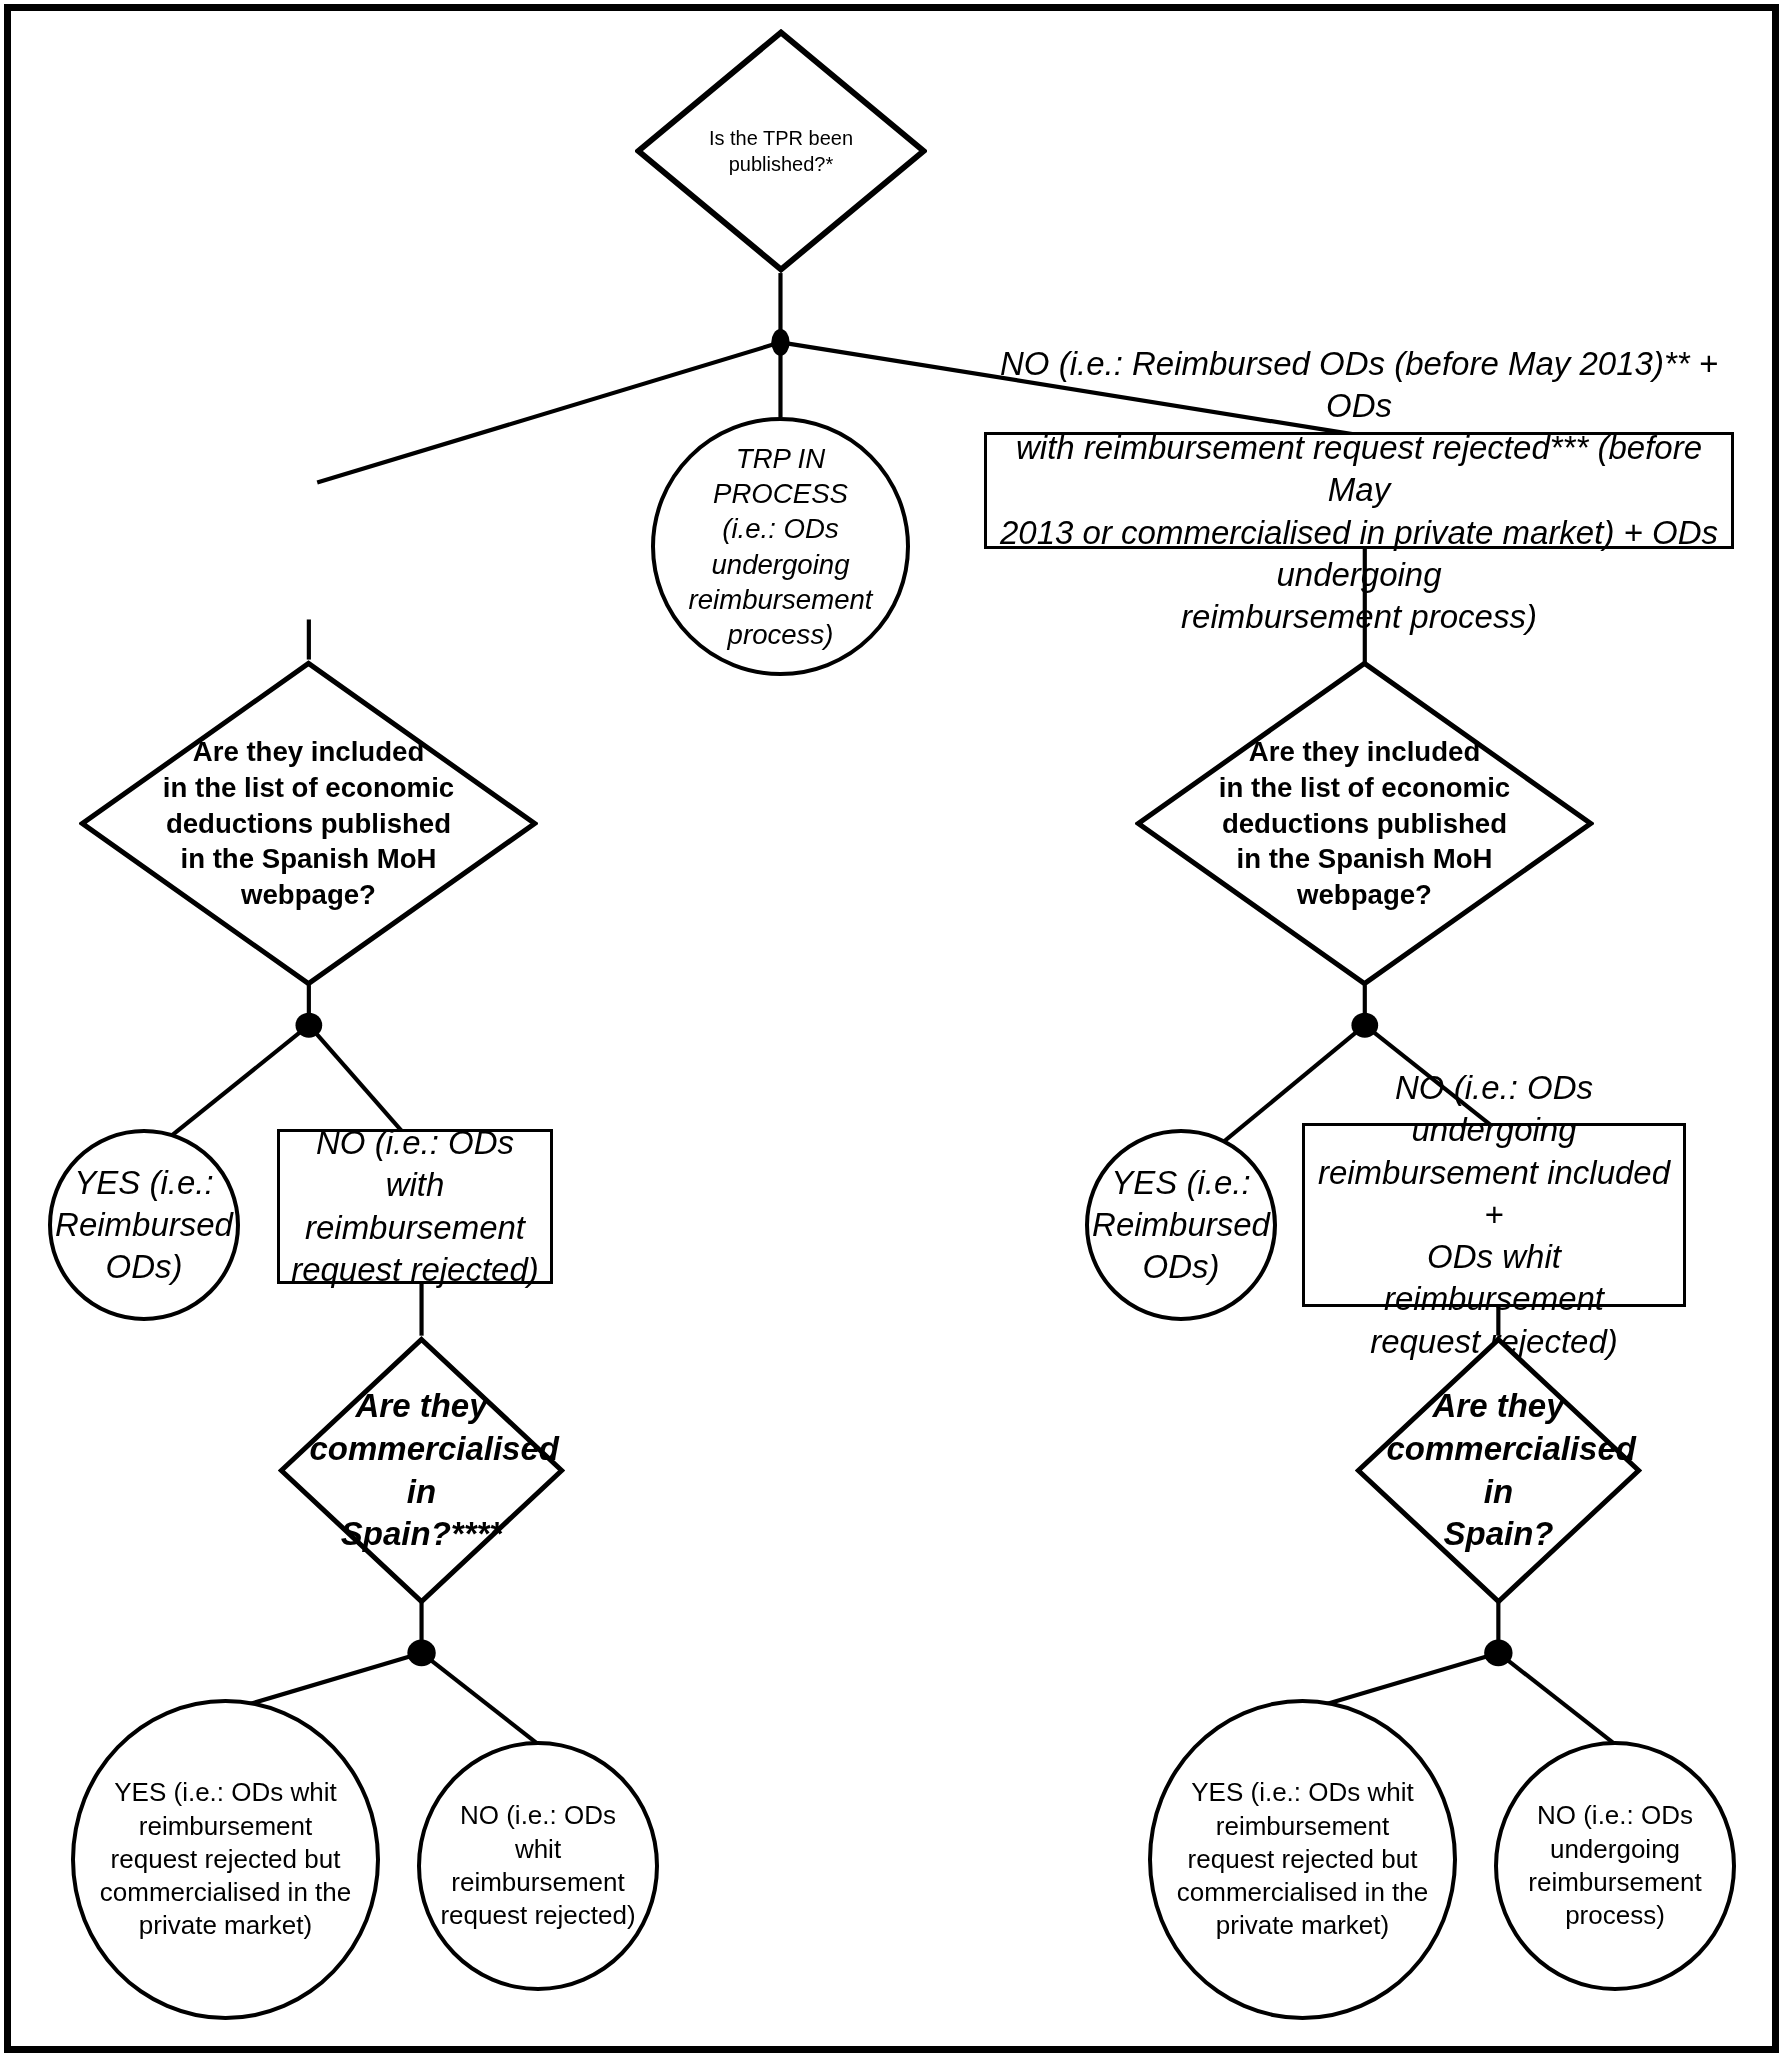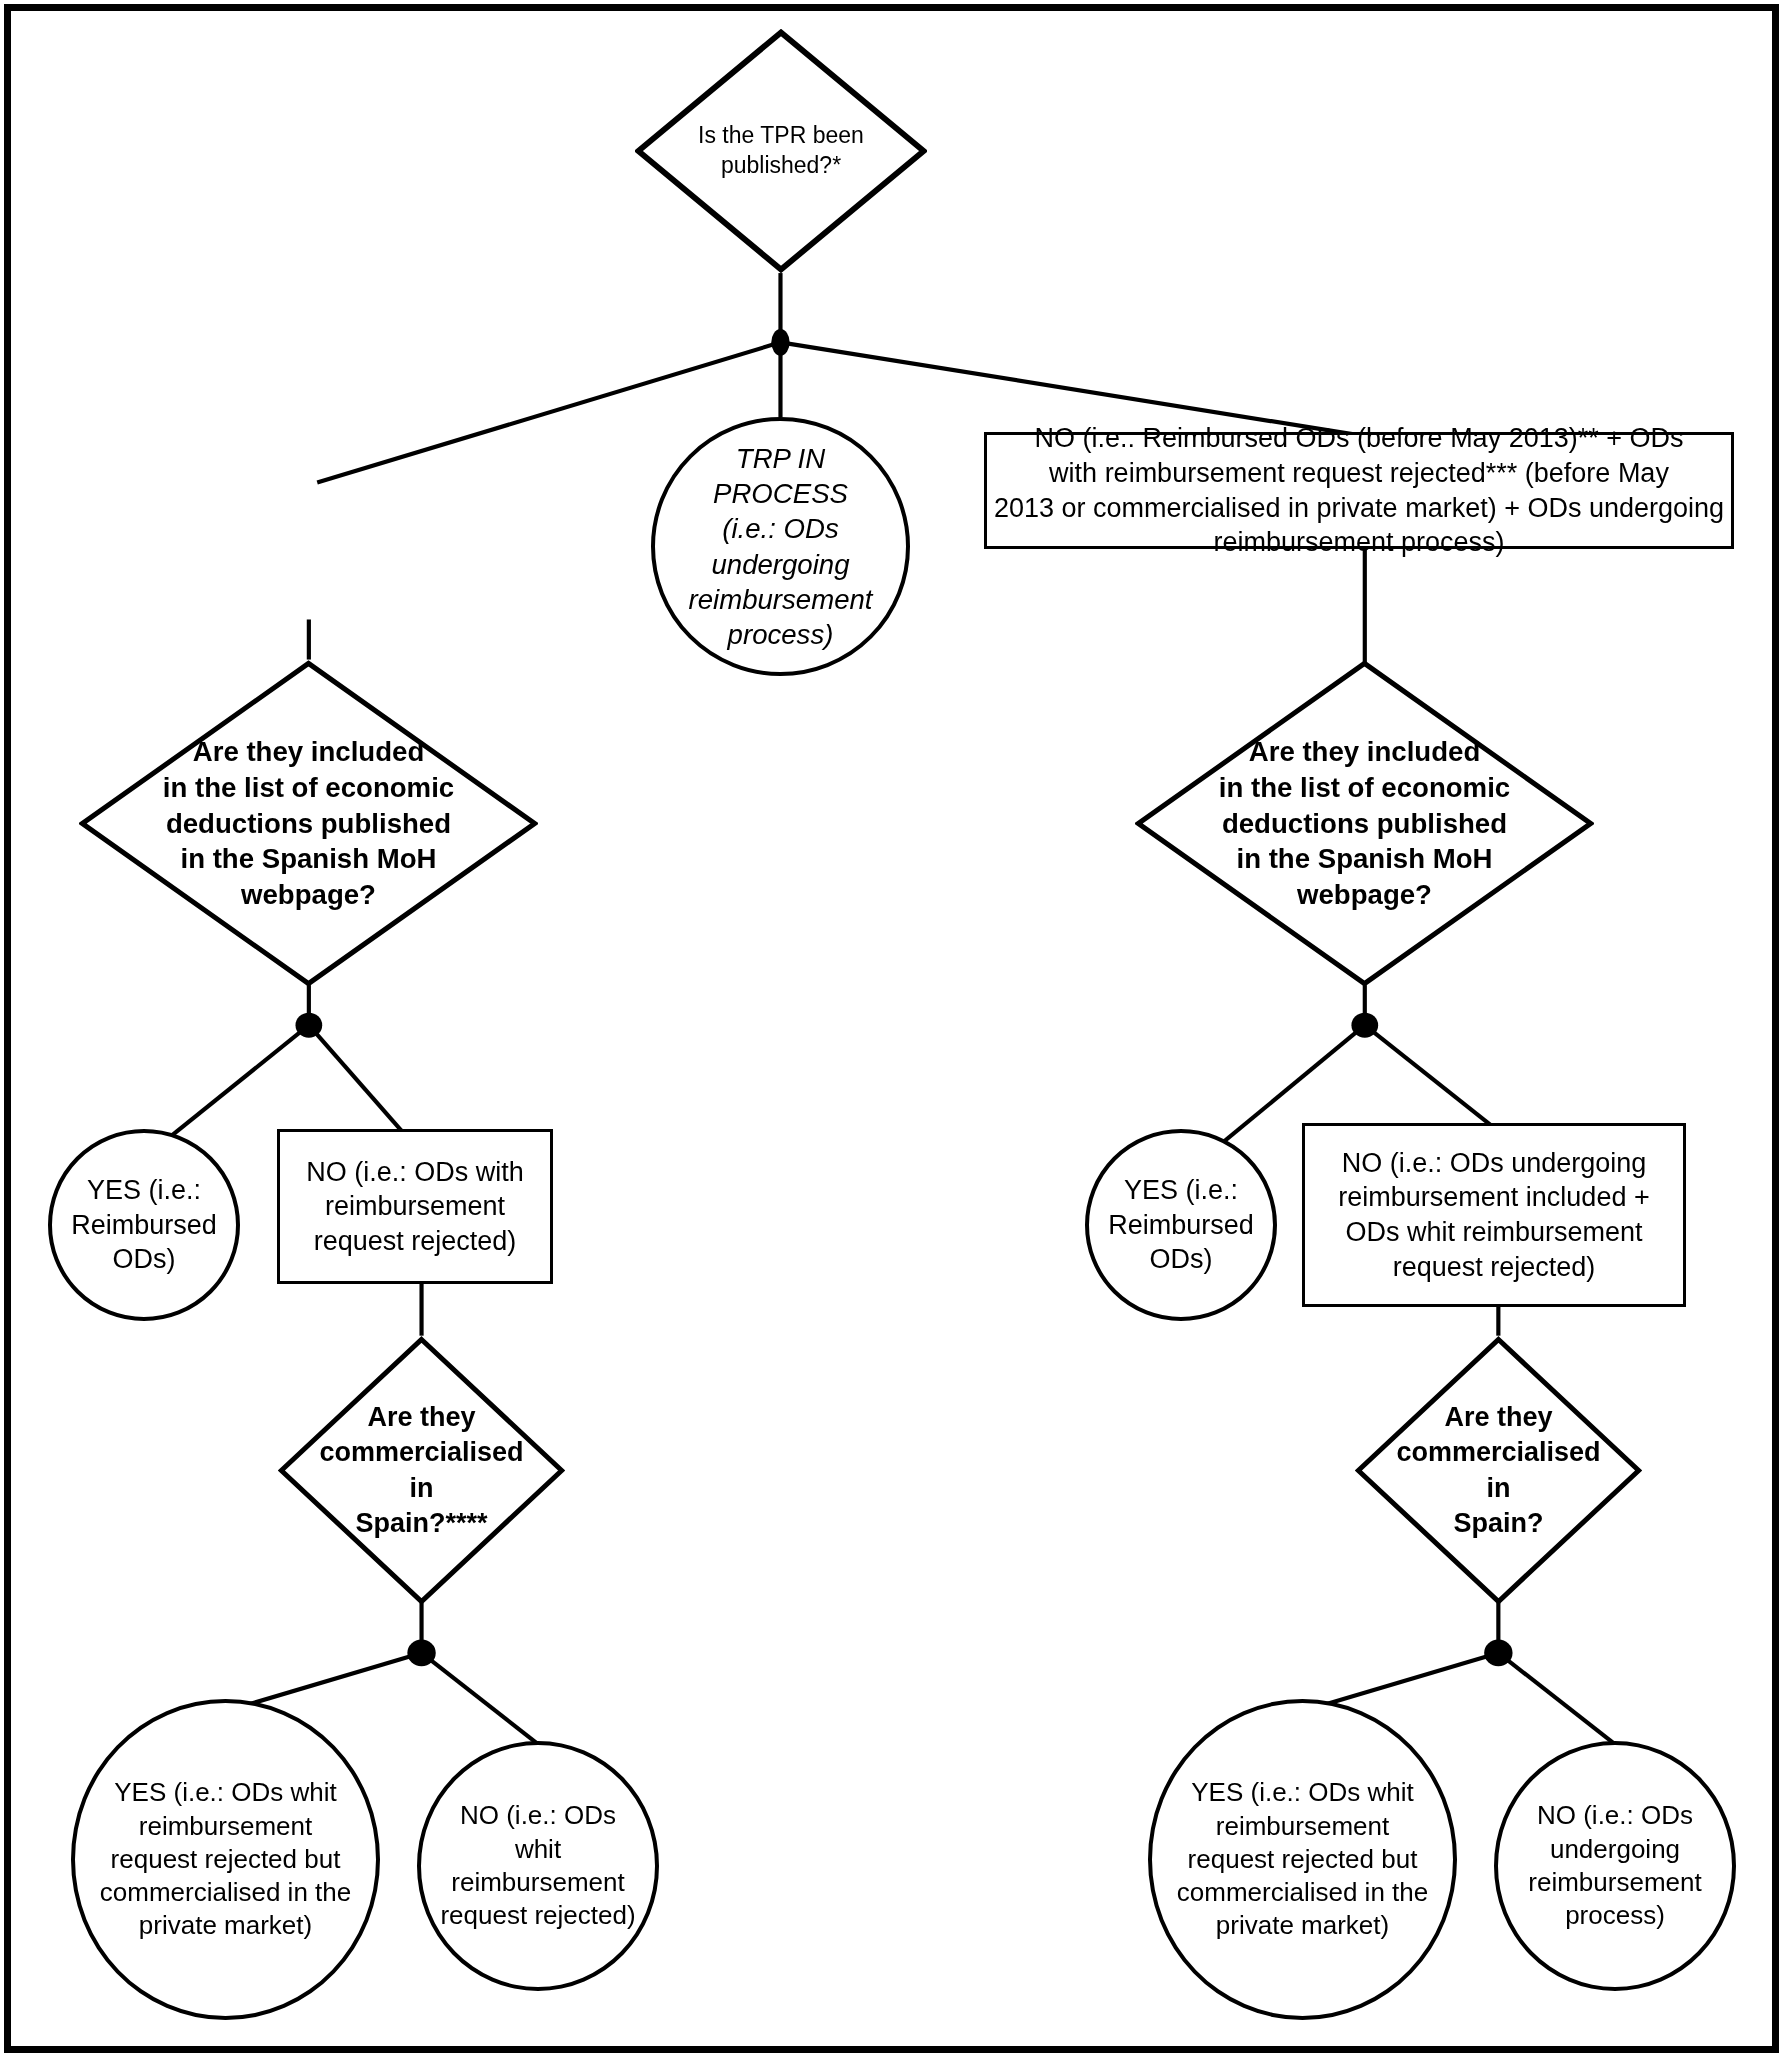--- a/index.html
+++ b/index.html
@@ -71,23 +71,23 @@
   }
   .diamond-wrap .dtxt {
     position: relative;
     z-index: 2;
     text-align: center;
     color: #000000;
     line-height: 1.3;
     white-space: pre-line;
     font-weight: bold;
   }
-  .f34 { font-size: 23px; }
+  .f34 { font-size: 20px; }
   .f33 { font-size: 27.6px; }
-  .f32 { font-size: 27px; }
+  .f32 { font-size: 33px; font-style: italic; }
   .f31 { font-size: 26px; }
 </style>
 </head>
 <body>
 
 <div id="page">
 
   <div id="frame"></div>
 
   <svg id="edges" viewBox="0 0 2136 2464" xmlns="http://www.w3.org/2000/svg">

